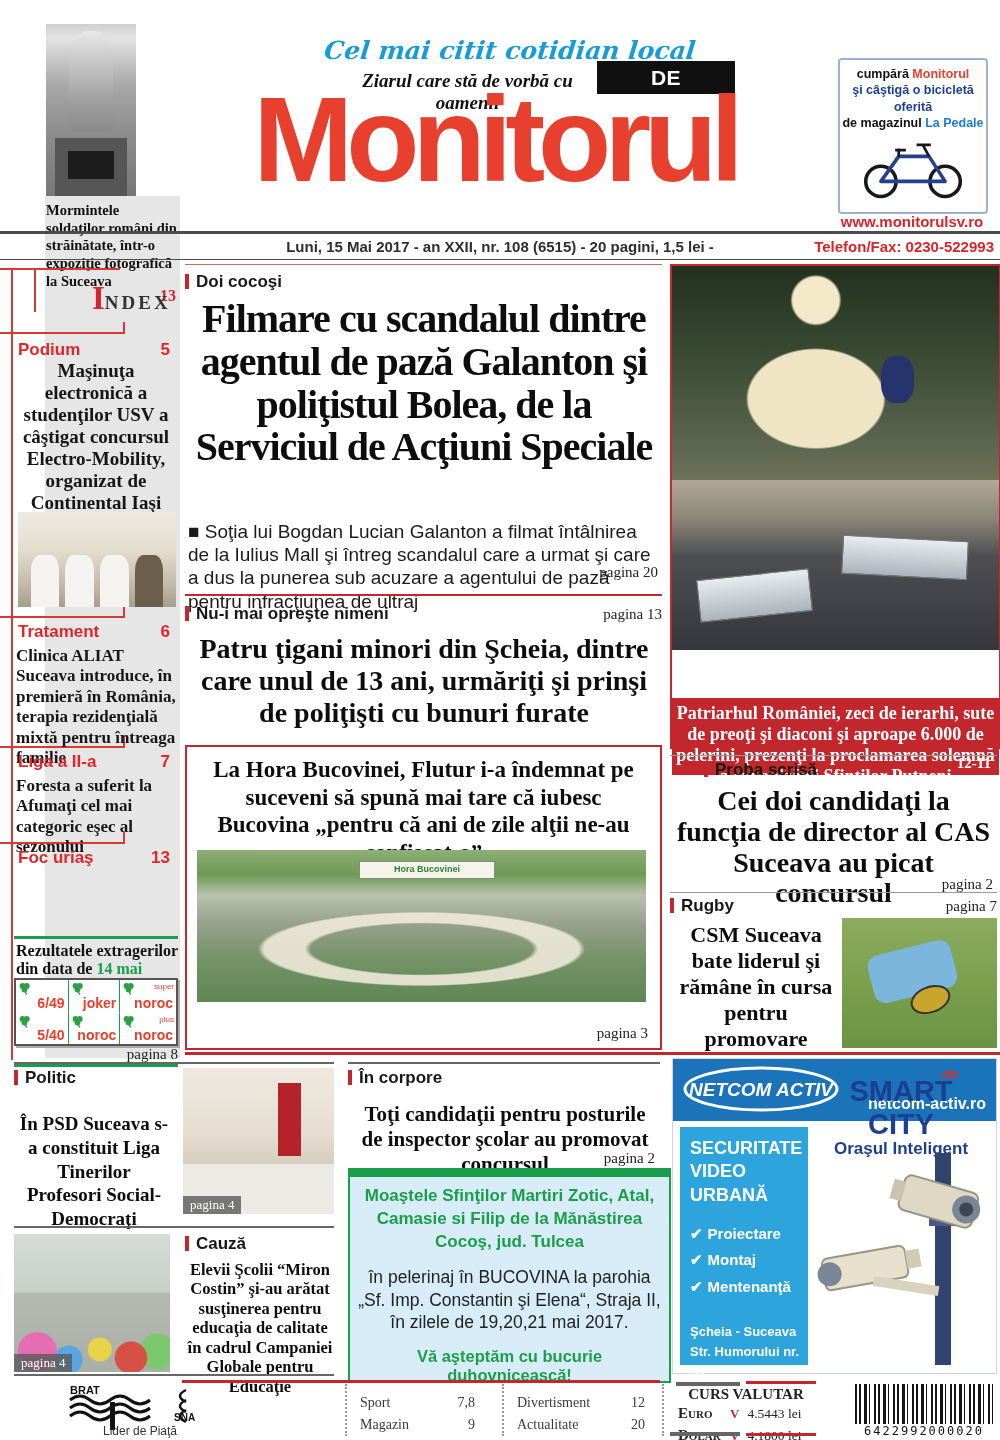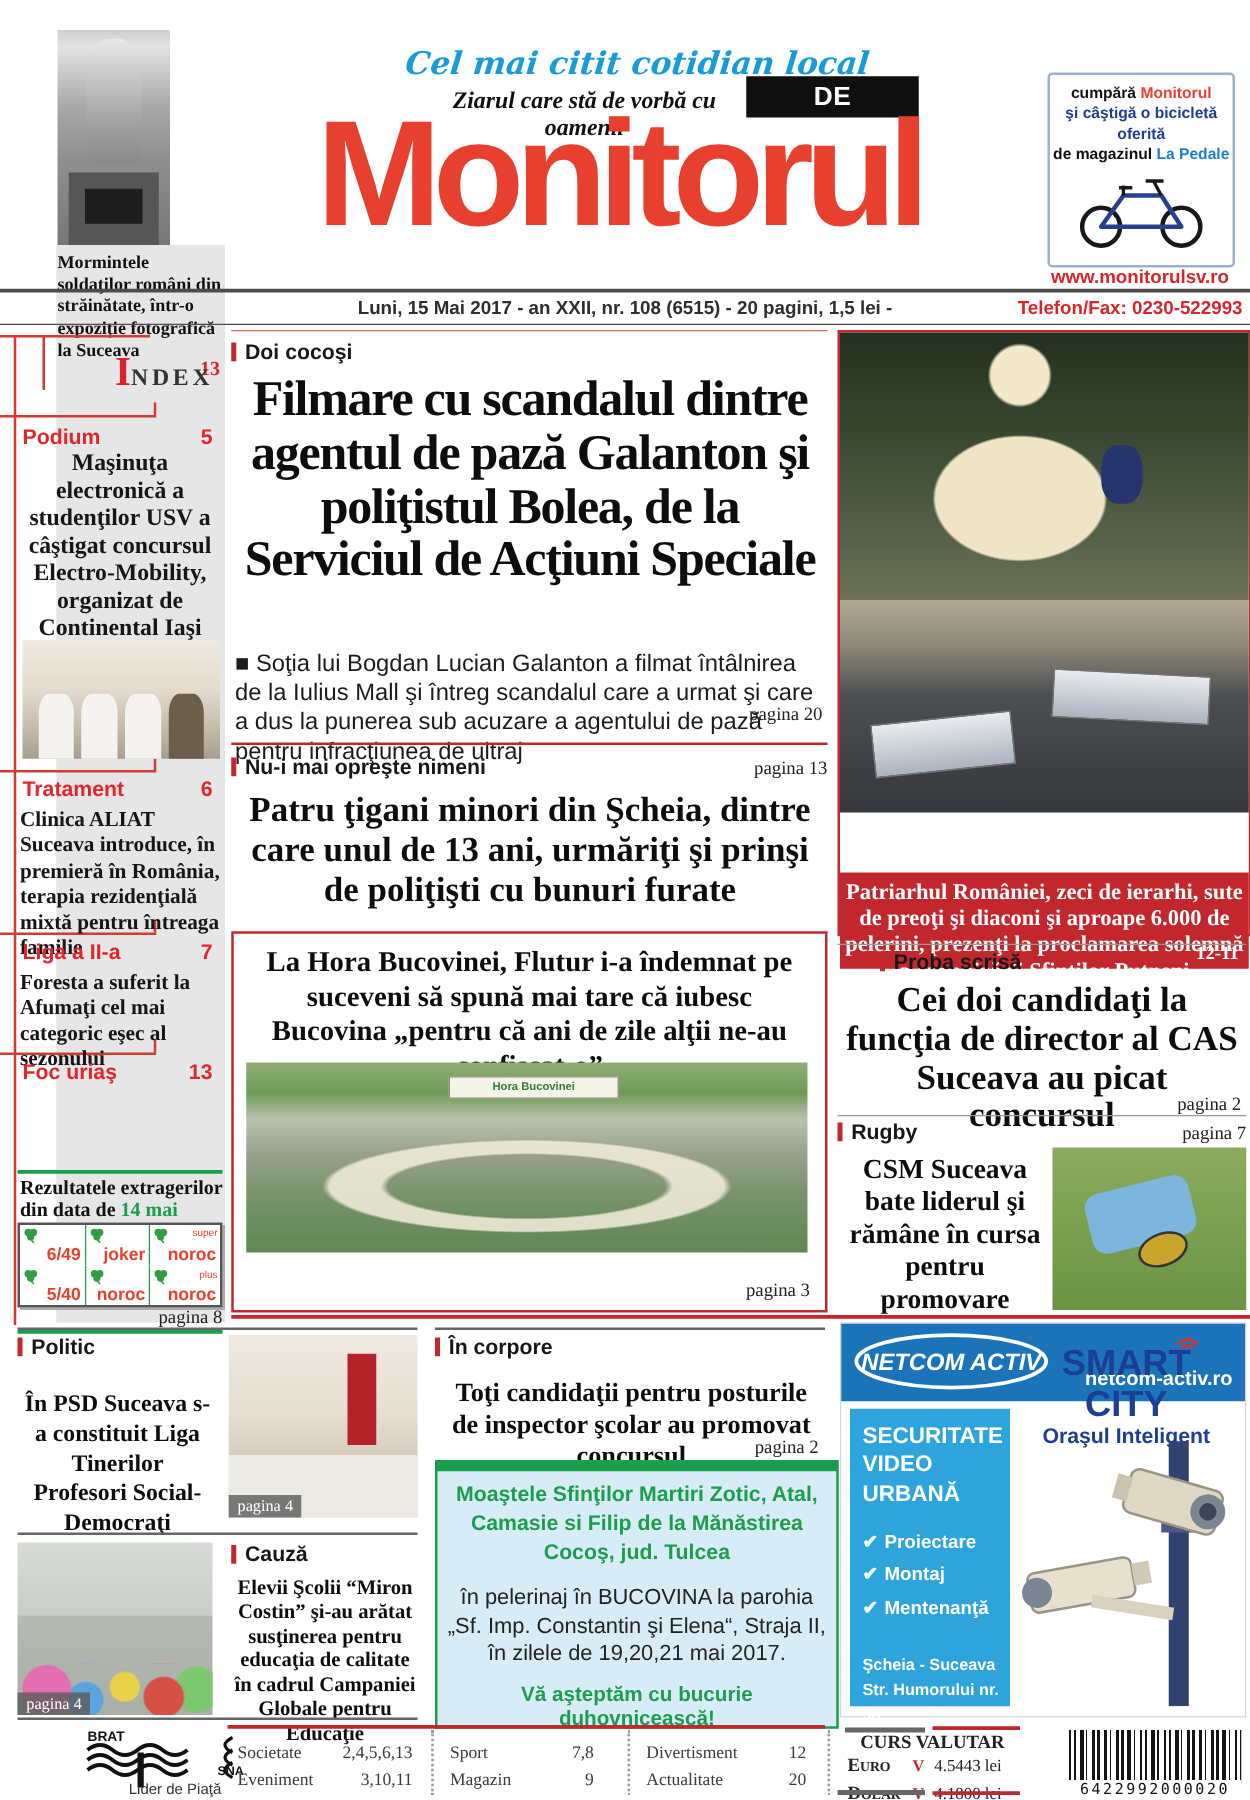--- a/index.html
+++ b/index.html
@@ -499,30 +499,20 @@
     </svg>
     <svg width="26" height="36" viewBox="0 0 26 36" style="position:absolute;left:104px;top:2px;">
       <path d="M16 2 Q4 8 16 14 M16 12 Q4 18 16 24 M16 22 Q4 28 16 34" stroke="#111" fill="none" stroke-width="2.5"></path>
     </svg>
     <span id="sna-label">SNA</span>
   </div>
   <div class="abs" id="leader">Lider de Piaţă</div>
 
   <div class="rule" id="footer-red"></div>
 
-  <div class="fidx" style="left:190px;width:140px;">
-    <div class="row">
-        <span>Societate</span>
-        <span>2,4,5,6,13</span>
-      </div>
-    <div class="row">
-        <span>Eveniment</span>
-        <span>3,10,11</span>
-      </div>
-  </div>
   <div class="fdot" style="left:345px;"></div>
   <div class="fidx" style="left:360px;width:115px;">
     <div class="row">
         <span>Sport</span>
         <span>7,8</span>
       </div>
     <div class="row">
         <span>Magazin</span>
         <span>9</span>
       </div>

